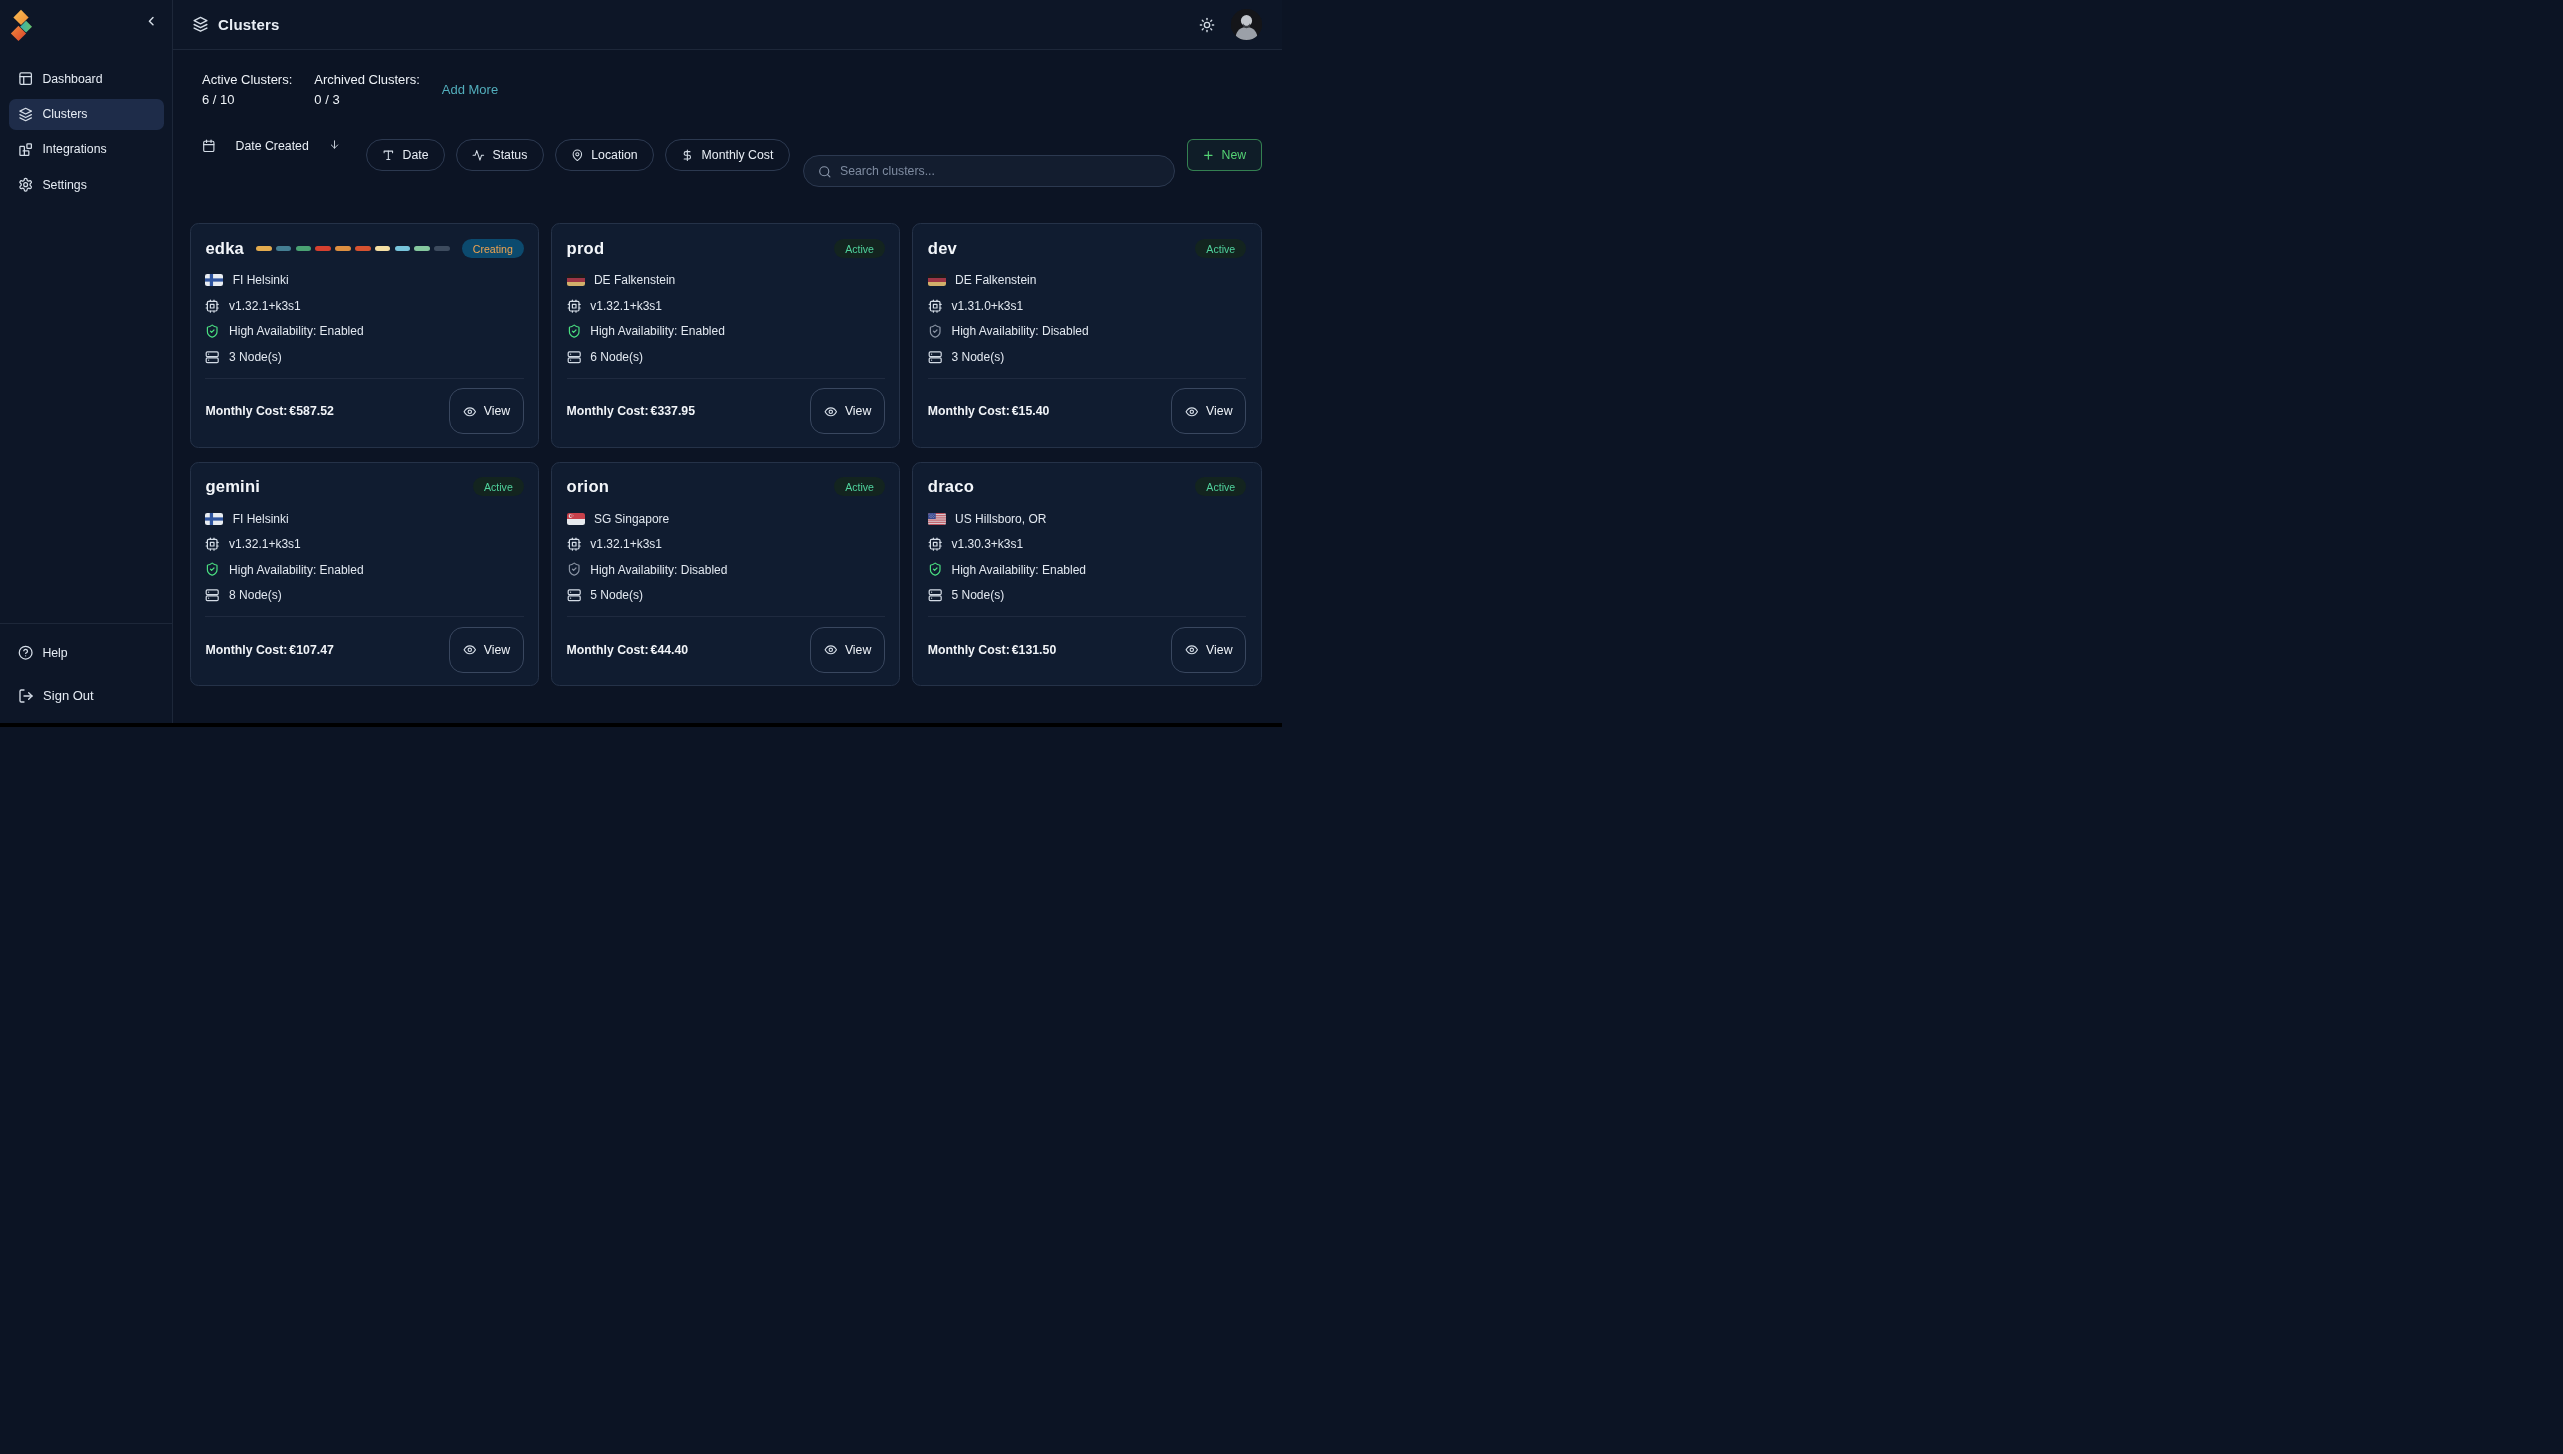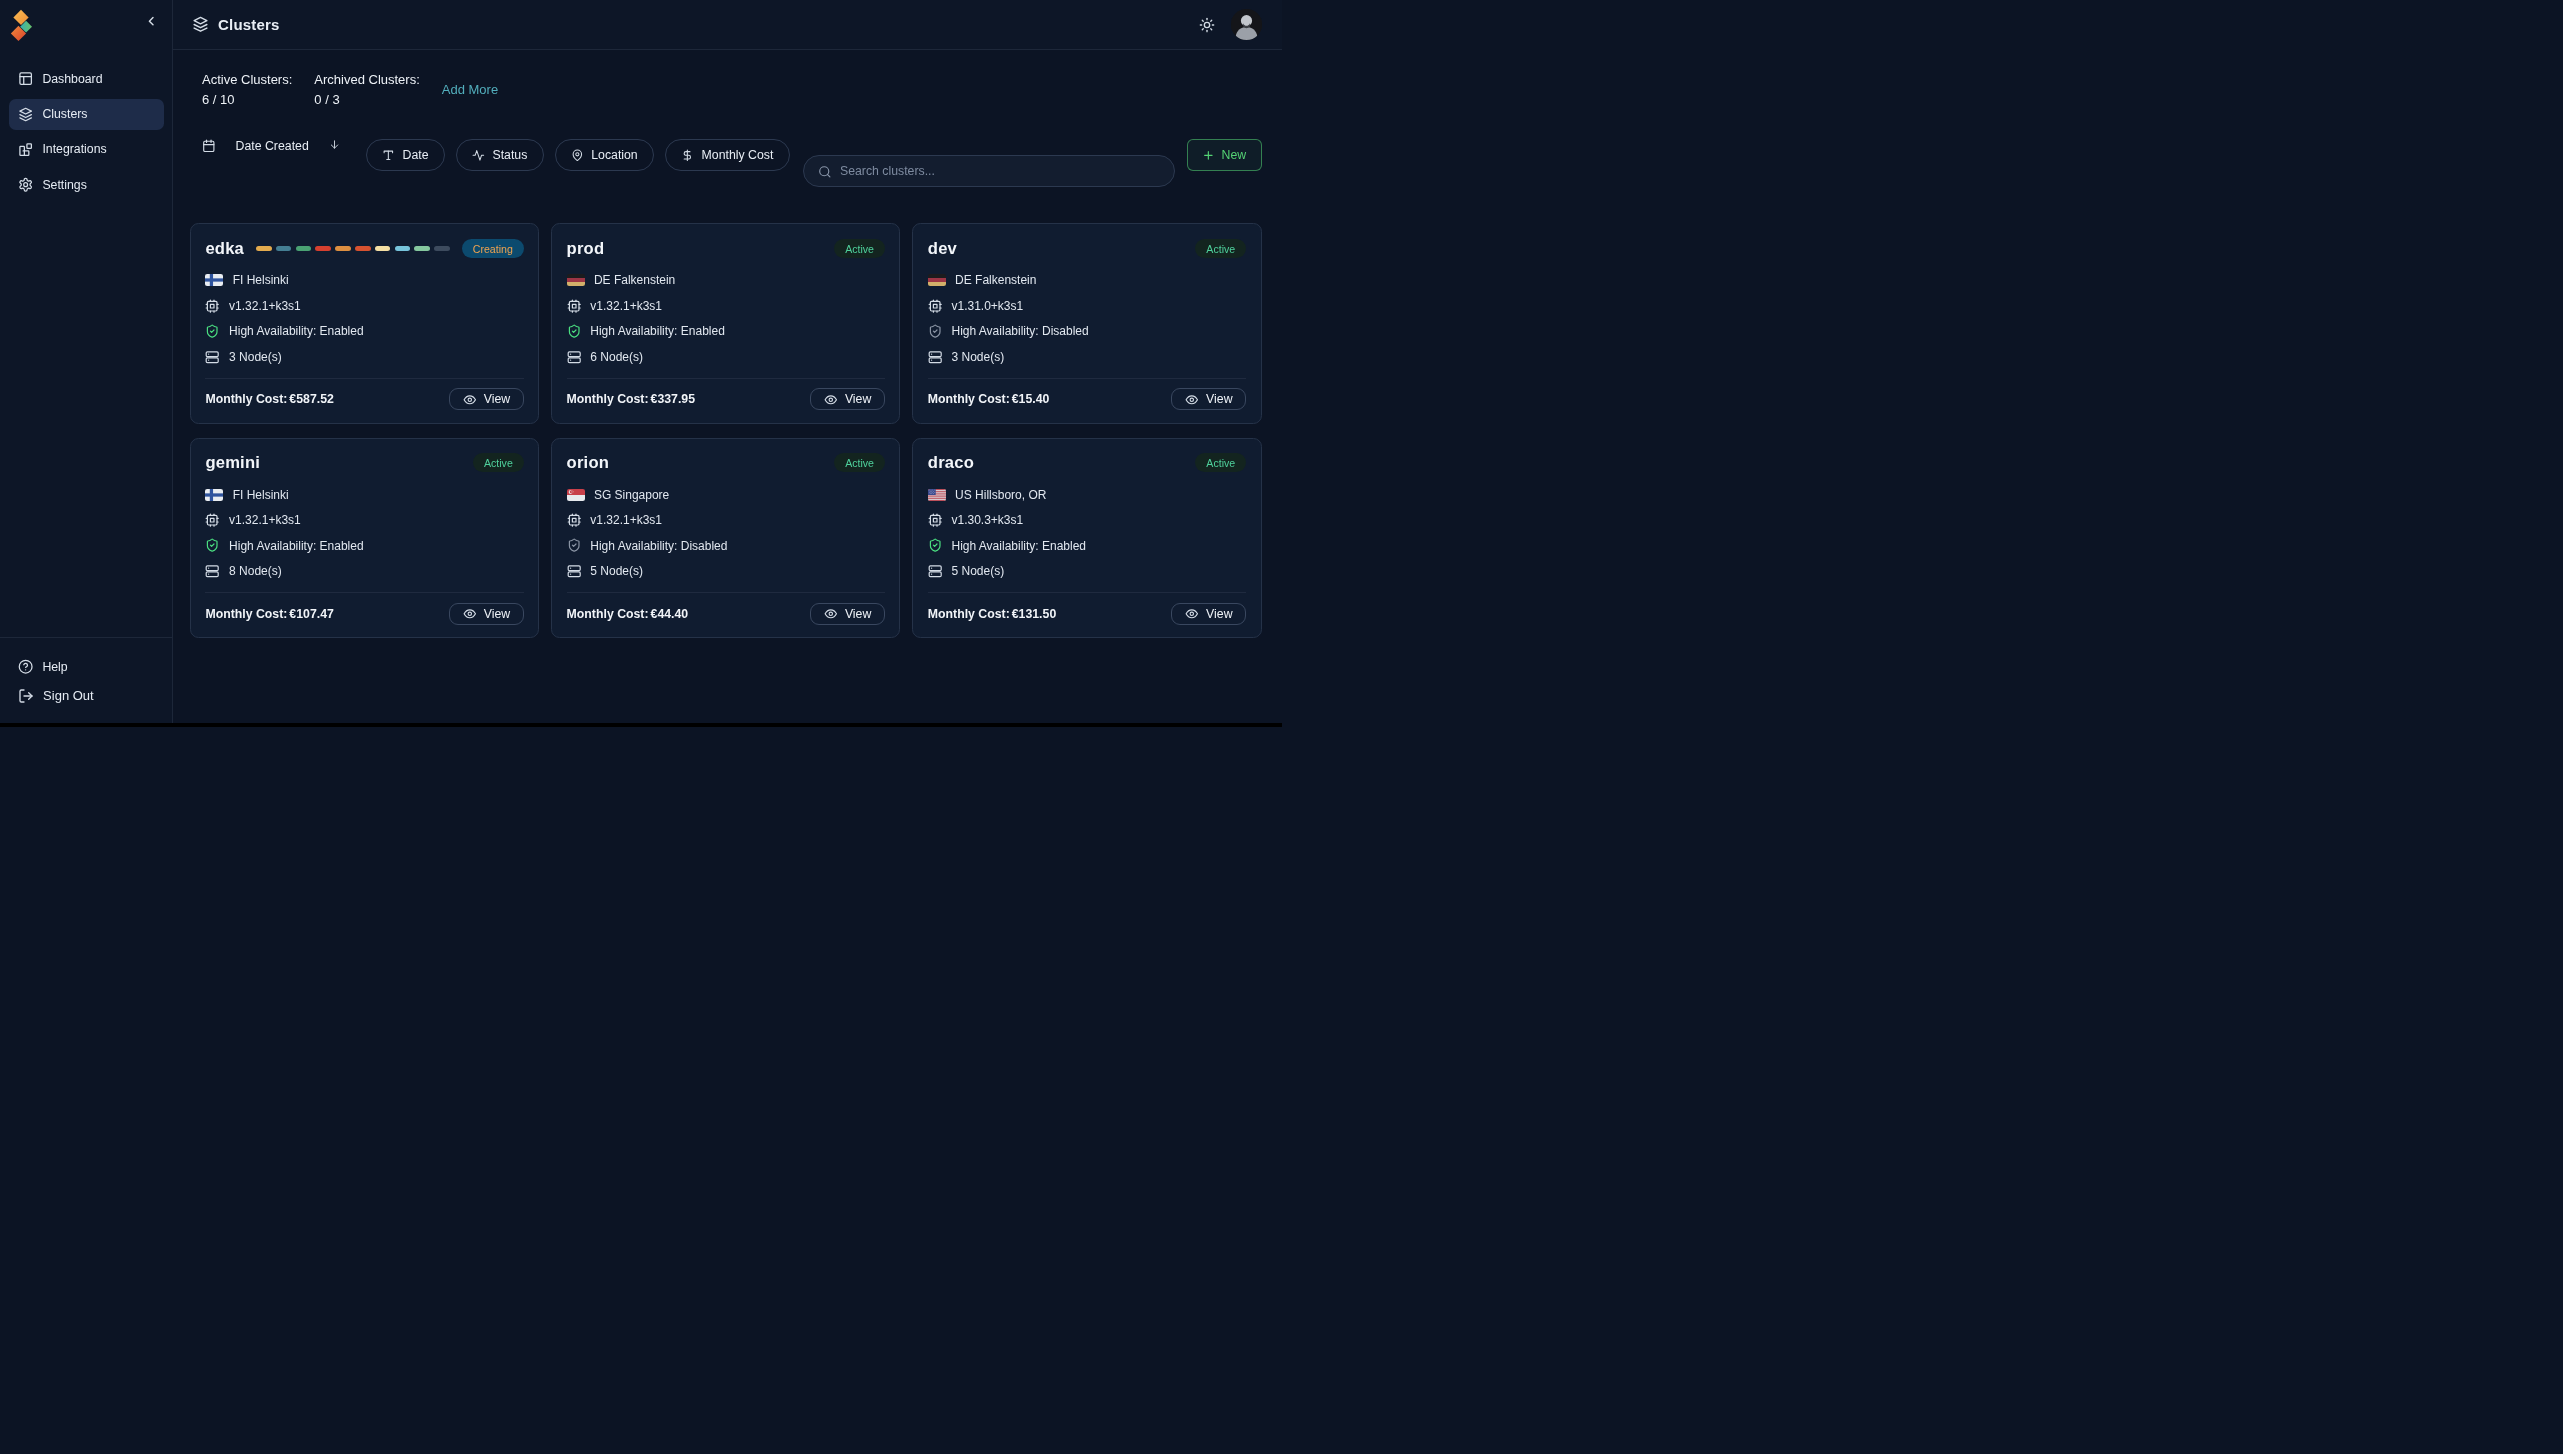--- a/index.html
+++ b/index.html
@@ -21,21 +21,21 @@
   .sidebar-top { padding:7.6px 10.2px 0 10.2px; display:flex; align-items:flex-start; justify-content:space-between; }
   .collapse-btn { background:none; border:none; color:#e2e8f0; cursor:pointer; padding:3.4px; margin-top:3.4px; }
   .nav { margin-top:22px; display:flex; flex-direction:column; gap:4.2px; padding:0 8.5px; }
   .nav-item {
     display:flex; align-items:center; gap:9.3px; height:31px; padding:0 9.3px;
     border-radius:6.8px; font-size:12.3px; color:#e6ecf4; cursor:pointer;
   }
   .nav-item.active { background:#1e2c49; }
   .sidebar-footer { margin-top:auto; border-top:0.8px solid #1d2739; padding:13.6px 8.5px 17px 8.5px; }
   .sidebar-footer .nav-item { height:29px; }
-  .nav-item.signout { font-size:13px; font-weight:500; margin-top:0; }
+  .nav-item.signout { font-size:13px; font-weight:500; margin-top:14px; }
 
   
   .main { flex:1; display:flex; flex-direction:column; min-width:0; }
   .topbar {
     height:50px; flex:0 0 50px; border-bottom:0.8px solid #1d2739;
     display:flex; align-items:center; padding:0 20.4px 0 18.7px; background:#0d1627;
   }
   .topbar-title { display:flex; align-items:center; gap:9.3px; font-size:15px; font-weight:600; letter-spacing:0.2px; }
   .topbar-right { margin-left:auto; display:flex; align-items:center; gap:15.3px; }
   .theme-btn { background:none; border:none; color:#dfe6ee; cursor:pointer; display:flex; }
@@ -91,22 +91,22 @@
   .badge.creating { color:#f0a350; background:#0c4a6e; }
   .info-row { display:flex; align-items:center; gap:9.3px; margin-bottom:10.2px; font-size:12px; color:#e2e8f0; min-height:15.3px; }
   .flag { width:18px; height:12px; border-radius:2.1px; overflow:hidden; display:inline-flex; flex:0 0 18px; }
   .flag svg { width:18px; height:12px; }
   .shield.enabled { color:#4ade80; }
   .shield.disabled { color:#8a94a4; }
   .card-divider { border:none; border-top:0.8px solid #1f2a3f; margin-top:13.6px; }
   .card-foot { margin-top:9.3px; display:flex; align-items:center; justify-content:space-between; }
   .cost { font-size:12.3px; font-weight:700; color:#f1f4f8; display:flex; gap:2px; }
   .view-btn {
-    display:flex; align-items:center; gap:7.6px; height:22px; padding:0 12.7px;
-    background:transparent; border:0.8px solid #39475f; border-radius:9px;
+    display:flex; align-items:center; gap:7.6px; height:46px; padding:0 12.7px;
+    background:transparent; border:0.8px solid #39475f; border-radius:14px;
     color:#eef2f7; font-size:12.3px; font-family:inherit; cursor:pointer;
   }
   .window-edge { position:absolute; left:0; right:0; bottom:0; height:4.2px; background:#000; }
 </style>
 </head>
 <body>
 
 <aside class="sidebar">
   <div class="sidebar-top">
     <span class="icon">

